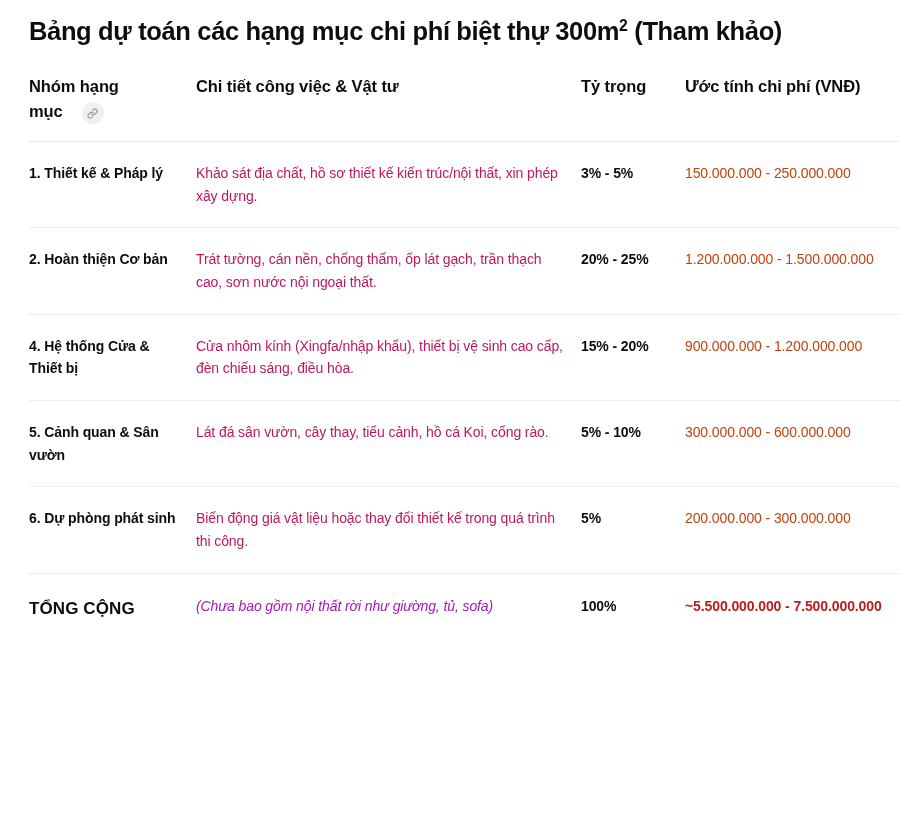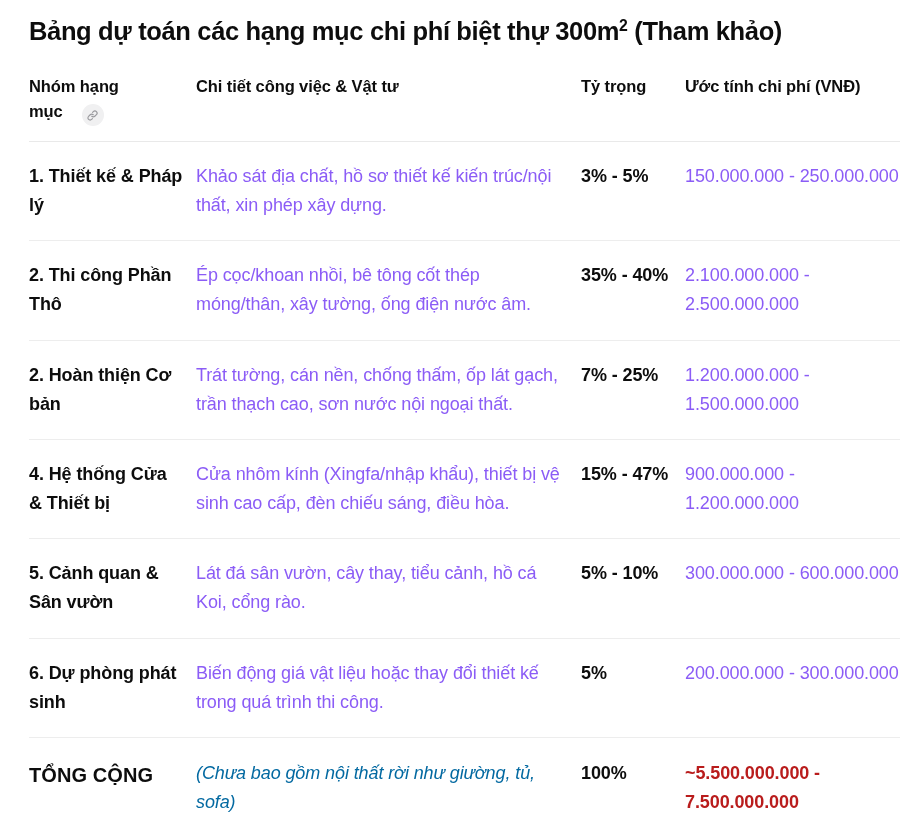--- a/index.html
+++ b/index.html
@@ -65,21 +65,21 @@
     color: #0d0d0d;
     padding: 0 12px 16px 0;
   }
   thead th:last-child { padding-right: 0; }
 
   thead tr { border-bottom: 1px solid #e9e9e9; margin-left: 28px; }
 
   .hdr-group-line { display: block; }
   .hdr-with-icon {
     display: inline-flex;
-    align-items: flex-end;
+    align-items: center;
     gap: 19px;
   }
 
   .link-badge {
     display: inline-flex;
     align-items: center;
     justify-content: center;
     width: 22px;
     height: 22px;
     border-radius: 50%;
@@ -92,52 +92,52 @@
 
   tbody tr { border-bottom: 1px solid #ededed; }
   tbody tr.total-row {
     border-bottom: none;
     border-top: 1px solid #dedede;
   }
 
   tbody td {
     vertical-align: top;
     padding: 20px 12px 20px 0;
-    font-size: 18px;
+    font-size: 14px;
     line-height: 1.62;
     letter-spacing: -0.1px;
   }
   tbody td:last-child { padding-right: 0; }
 
   td.col-group {
     font-weight: 700;
     color: #0d0d0d;
   }
   td.col-detail {
     font-weight: 400;
-    color: #8b5cf6;
+    color: #be185d;
   }
   td.col-ratio {
     font-weight: 700;
     color: #0d0d0d;
   }
   td.col-cost {
     font-weight: 400;
-    color: #8b5cf6;
+    color: #c2410c;
   }
 
   tr.total-row td { padding-top: 21px; padding-bottom: 18px; }
   tr.total-row td.col-group {
     font-weight: 700;
-    font-size: 20px;
+    font-size: 17px;
     letter-spacing: 0.1px;
   }
   tr.total-row td.col-detail {
     font-style: italic;
-    color: #0369a1;
+    color: #a21caf;
   }
   tr.total-row td.col-cost {
     font-weight: 700;
     color: #b91c1c;
   }
 </style>
 </head>
 <body>
 
 <div class="page">
@@ -173,35 +173,29 @@
     </thead>
 
     <tbody>
       <tr>
         <td class="col-group">1. Thiết kế &amp; Pháp lý</td>
         <td class="col-detail">Khảo sát địa chất, hồ sơ thiết kế kiến trúc/nội thất, xin phép xây dựng.</td>
         <td class="col-ratio">3% - 5%</td>
         <td class="col-cost">150.000.000 - 250.000.000</td>
       </tr>
       <tr>
-        <td class="col-group">2. Thi công Phần Thô</td>
-        <td class="col-detail">Ép cọc/khoan nhồi, bê tông cốt thép móng/thân, xây tường, ống điện nước âm.</td>
-        <td class="col-ratio">35% - 40%</td>
-        <td class="col-cost">2.100.000.000 - 2.500.000.000</td>
-      </tr>
-      <tr>
         <td class="col-group">2. Hoàn thiện Cơ bản</td>
         <td class="col-detail">Trát tường, cán nền, chống thấm, ốp lát gạch, trần thạch cao, sơn nước nội ngoại thất.</td>
-        <td class="col-ratio">7% - 25%</td>
+        <td class="col-ratio">20% - 25%</td>
         <td class="col-cost">1.200.000.000 - 1.500.000.000</td>
       </tr>
       <tr>
         <td class="col-group">4. Hệ thống Cửa &amp; Thiết bị</td>
         <td class="col-detail">Cửa nhôm kính (Xingfa/nhập khẩu), thiết bị vệ sinh cao cấp, đèn chiếu sáng, điều hòa.</td>
-        <td class="col-ratio">15% - 47%</td>
+        <td class="col-ratio">15% - 20%</td>
         <td class="col-cost">900.000.000 - 1.200.000.000</td>
       </tr>
       <tr>
         <td class="col-group">5. Cảnh quan &amp; Sân vườn</td>
         <td class="col-detail">Lát đá sân vườn, cây thay, tiểu cảnh, hồ cá Koi, cổng rào.</td>
         <td class="col-ratio">5% - 10%</td>
         <td class="col-cost">300.000.000 - 600.000.000</td>
       </tr>
       <tr>
         <td class="col-group">6. Dự phòng phát sinh</td>

